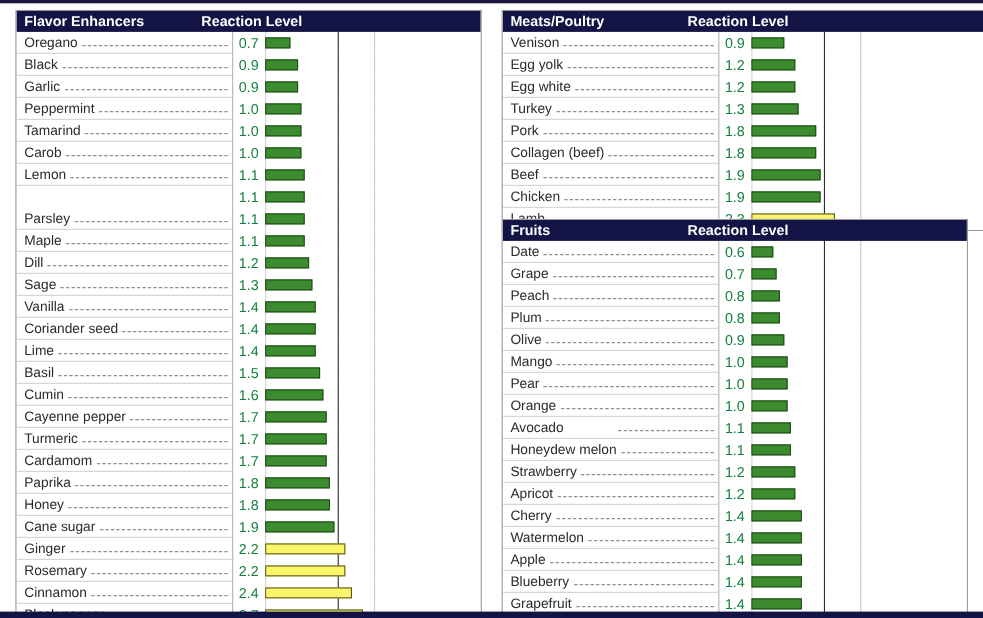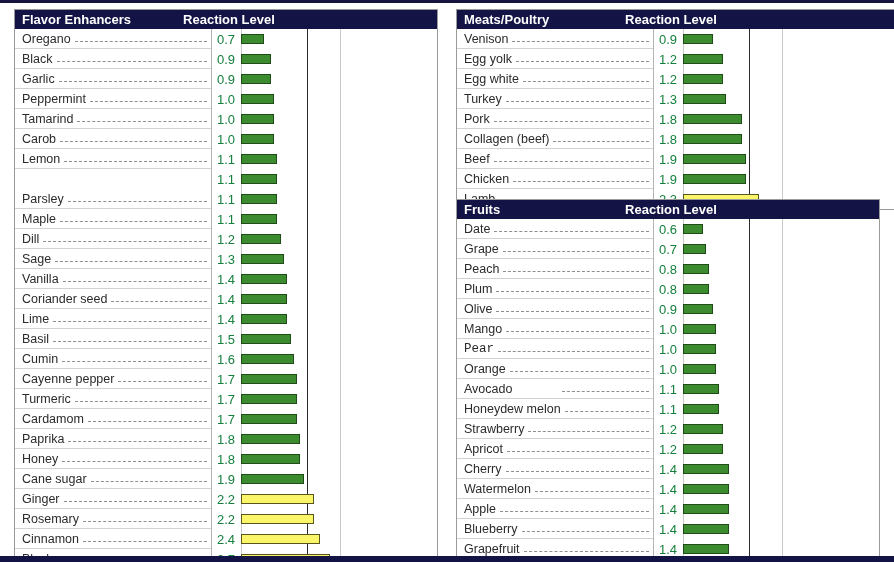--- a/index.html
+++ b/index.html
@@ -747,21 +747,21 @@
             <div class="col-div" style="left: 196px;"></div>
             <div class="val-cell" style="left: 197px; width: 30px;">1.0</div>
             <div class="plot" style="left: 226px; width: 196px;">
               <div class="plot-left-edge" style="left: 0px;"></div>
               <div class="gridline major" style="left: 66px;"></div>
               <div class="gridline minor" style="left: 99px;"></div>
               <div class="bar low" style="width: 33px;"></div>
             </div>
           </div>
           <div class="row">
-            <div class="lbl-cell" style="width: 196px; font-family: Liberation Mono, monospace;">
+            <div class="lbl-cell" style="width: 196px;">
               <span class="lbl-text">Pear</span>
               <span class="leader"></span>
             </div>
             <div class="col-div" style="left: 196px;"></div>
             <div class="val-cell" style="left: 197px; width: 30px;">1.0</div>
             <div class="plot" style="left: 226px; width: 196px;">
               <div class="plot-left-edge" style="left: 0px;"></div>
               <div class="gridline major" style="left: 66px;"></div>
               <div class="gridline minor" style="left: 99px;"></div>
               <div class="bar low" style="width: 33px;"></div>

